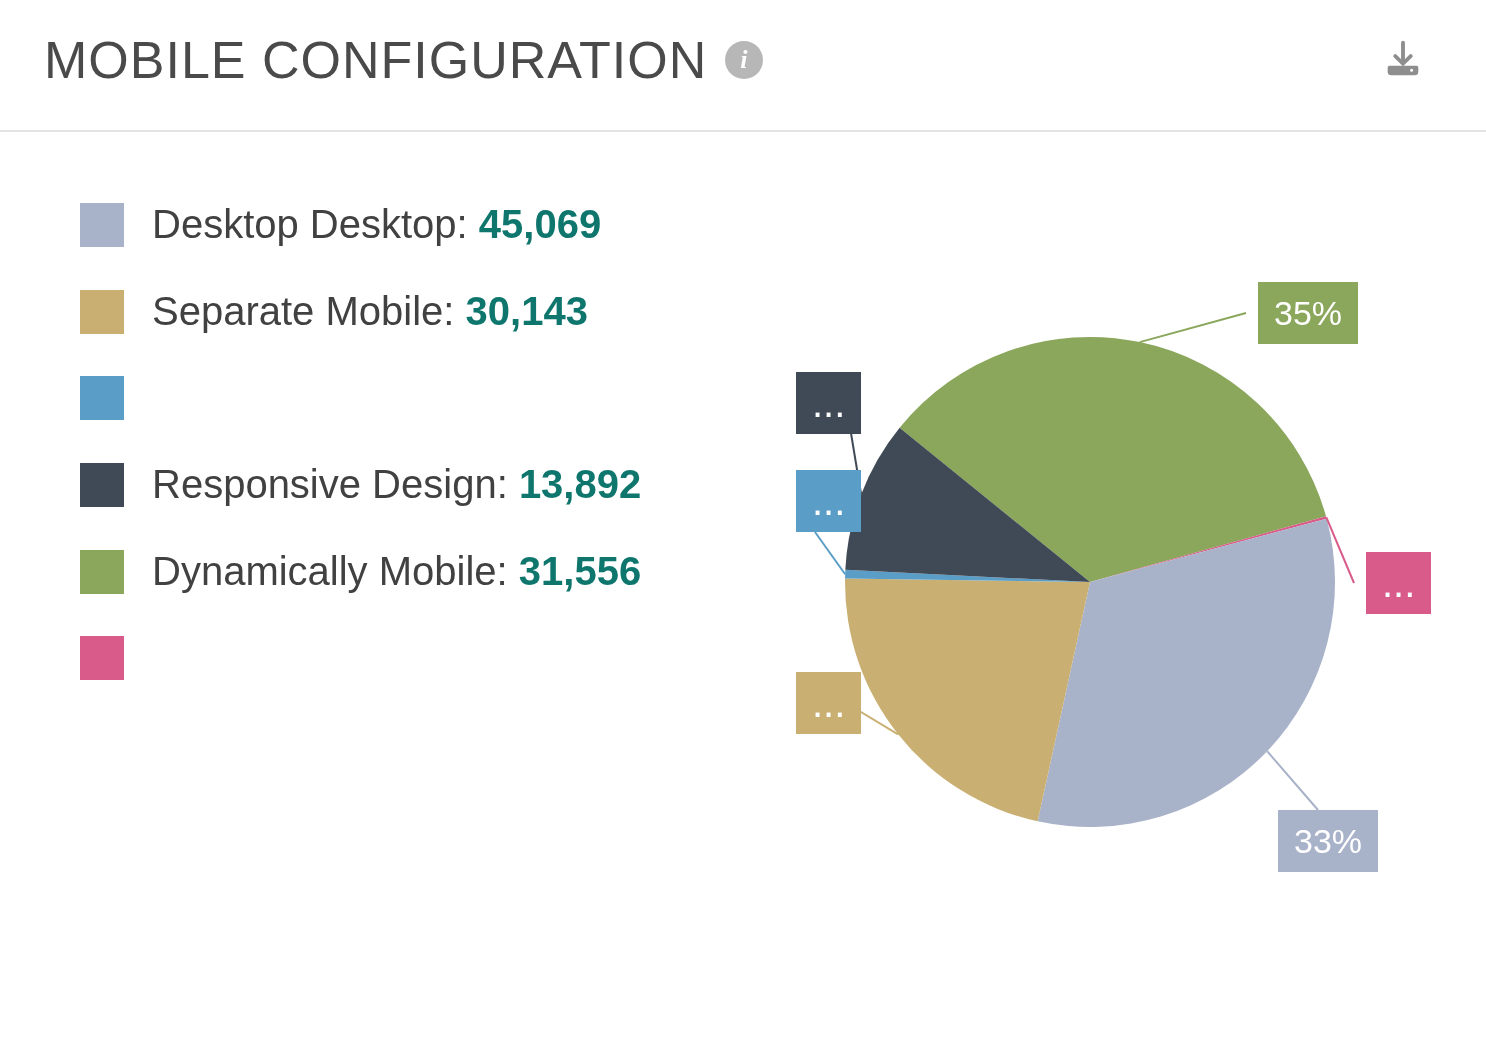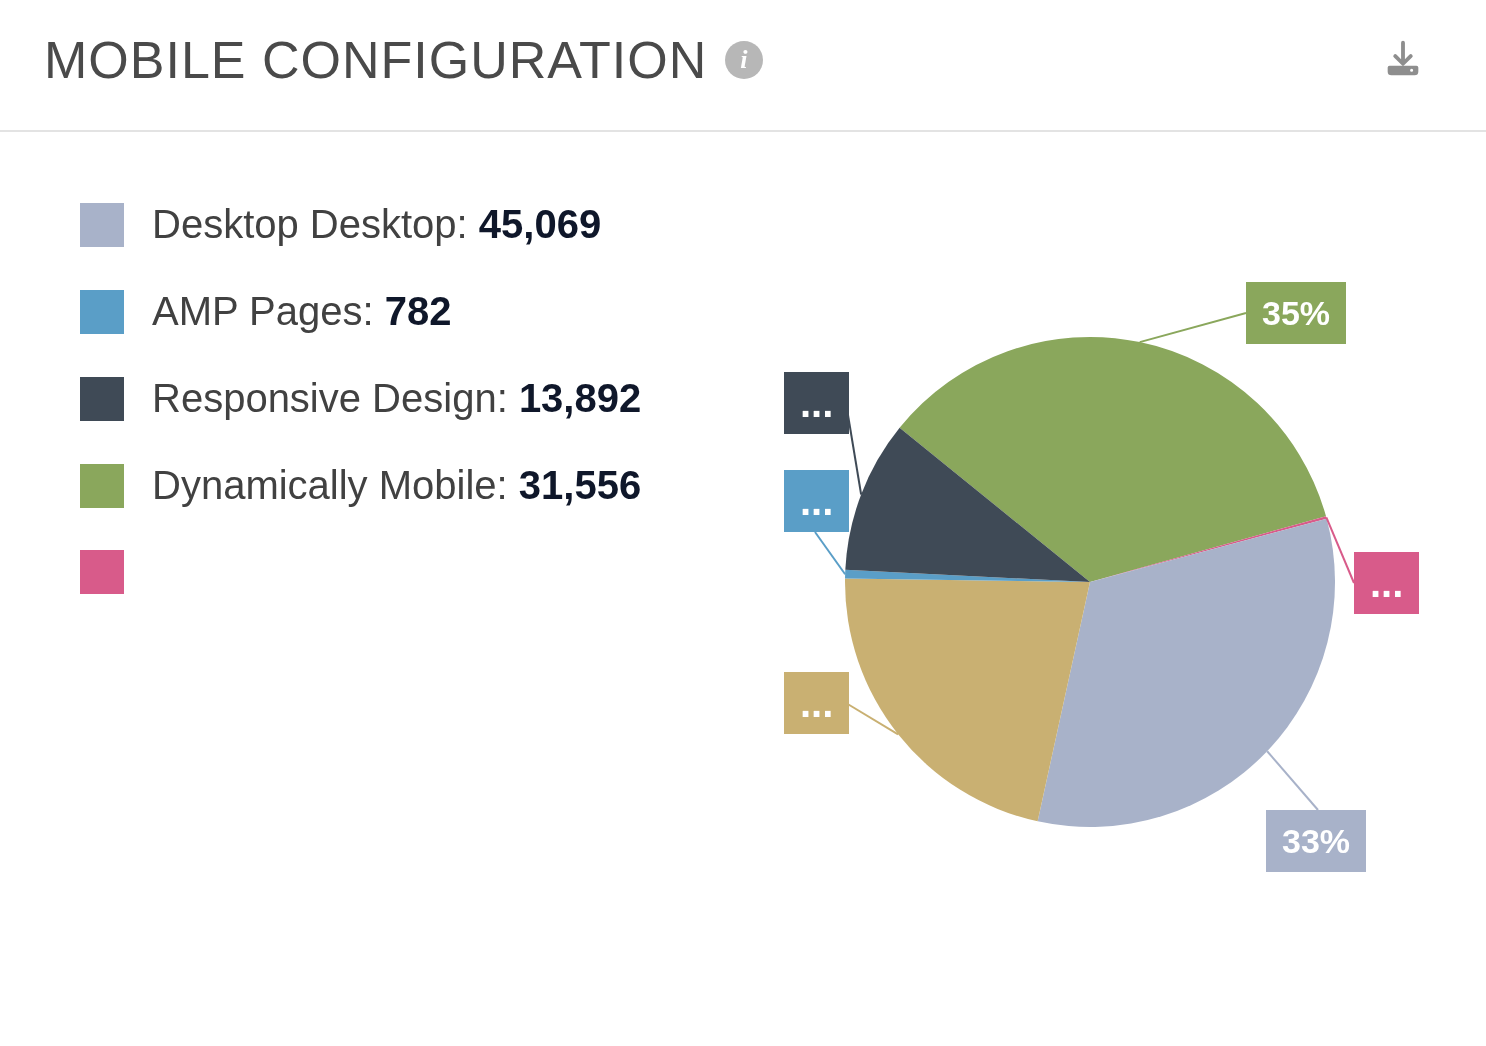--- a/index.html
+++ b/index.html
@@ -45,38 +45,39 @@
   .swatch {
     width: 44px; height: 44px; flex: 0 0 44px;
   }
   .legend-text {
     font-size: 40px;
     color: #414141;
     font-weight: 300;
   }
   .legend-text b {
     font-weight: 600;
-    color: #0f172a;
+    color: #0f766e;
   }
 
   .chart-wrap {
     flex: 1;
     position: relative;
     height: 760px;
   }
   .pie-svg { position: absolute; left: 0; top: 0; }
   .callout {
     position: absolute;
     min-width: 62px; height: 62px;
     padding: 9px 16px;
     display: flex; align-items: center; justify-content: center;
     color: #fff;
     font-size: 34px;
-    font-weight: 700;
+    font-weight: 400;
     white-space: nowrap;
+    margin-left: 12px;
   }
   .callout.ellipsis { font-size: 40px; line-height: 0.6; padding-bottom: 10px; }
 </style>
 </head>
 <body>
 
 <div class="panel">
 
   <div class="header">
     <div class="title">
@@ -93,24 +94,27 @@
   <div class="body">
 
     <div class="legend">
       <div class="legend-item">
         <span class="swatch" style="background:#a8b2c9"></span>
         <span class="legend-text">
           <span>Desktop Desktop</span>: <b>45,069</b>
         </span>
       </div>
       <div class="legend-item">
+        <span class="swatch" style="background:#c9b072"></span>
+        <span class="legend-text">
+          <span>Separate Mobile</span>: <b>30,143</b>
+        </span>
+      </div>
+      <div class="legend-item">
         <span class="swatch" style="background:#5a9ec7"></span>
-        <span class="legend-text">
-          <span>AMP Pages</span>: <b>782</b>
-        </span>
       </div>
       <div class="legend-item">
         <span class="swatch" style="background:#3f4a56"></span>
         <span class="legend-text">
           <span>Responsive Design</span>: <b>13,892</b>
         </span>
       </div>
       <div class="legend-item">
         <span class="swatch" style="background:#8aa75c"></span>
         <span class="legend-text">

